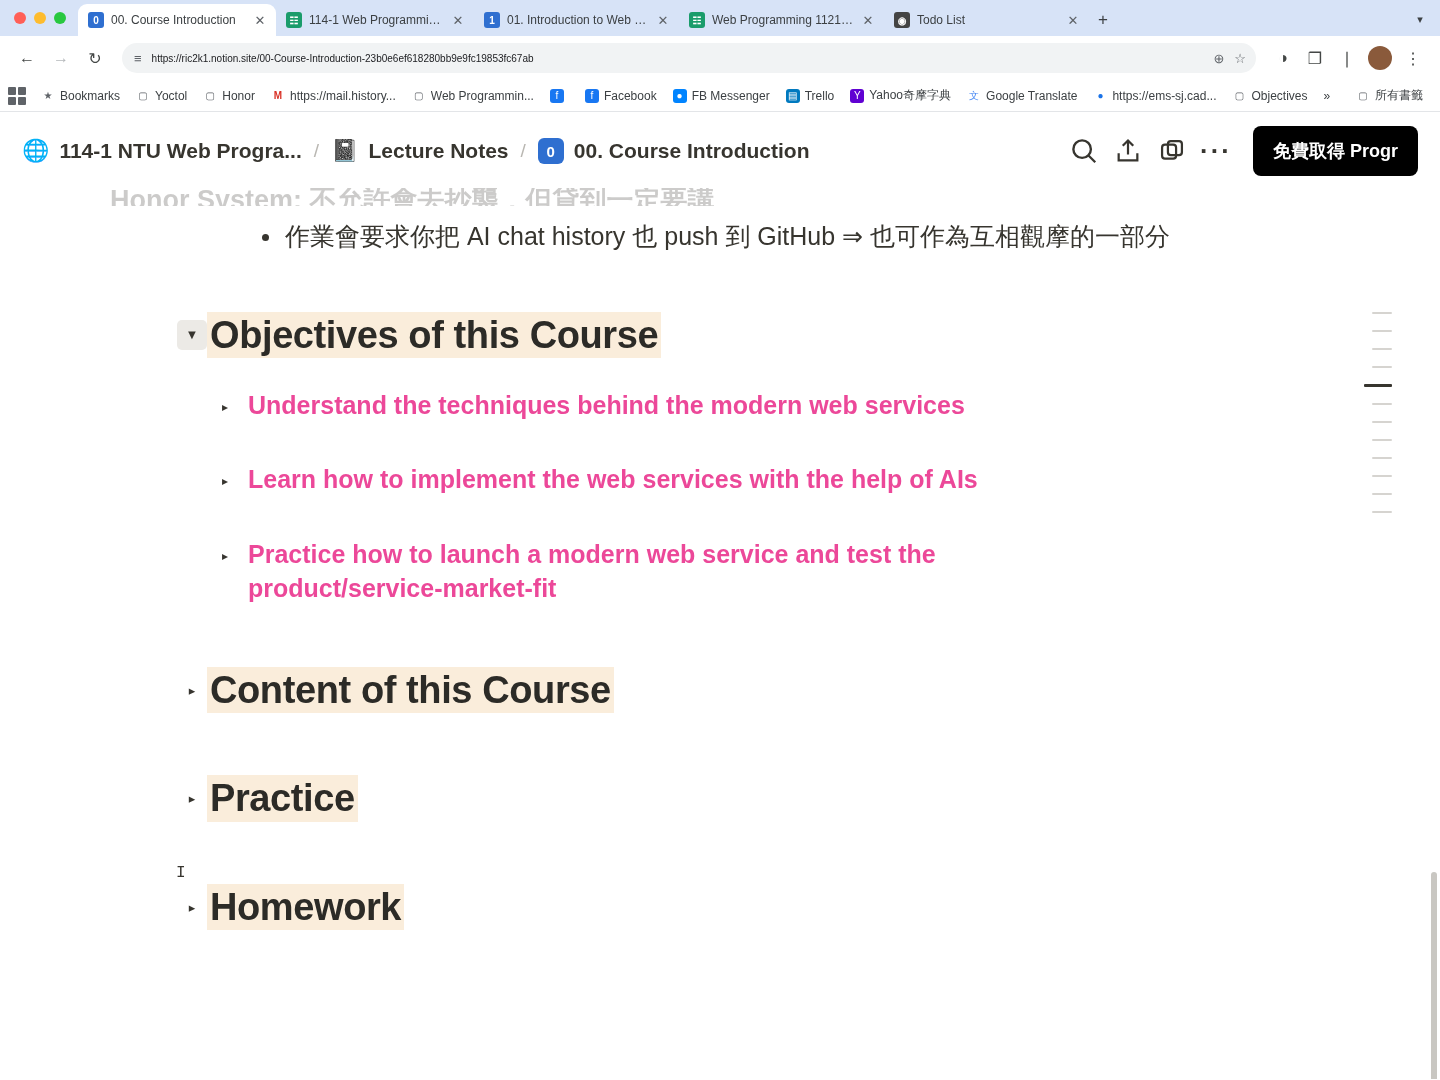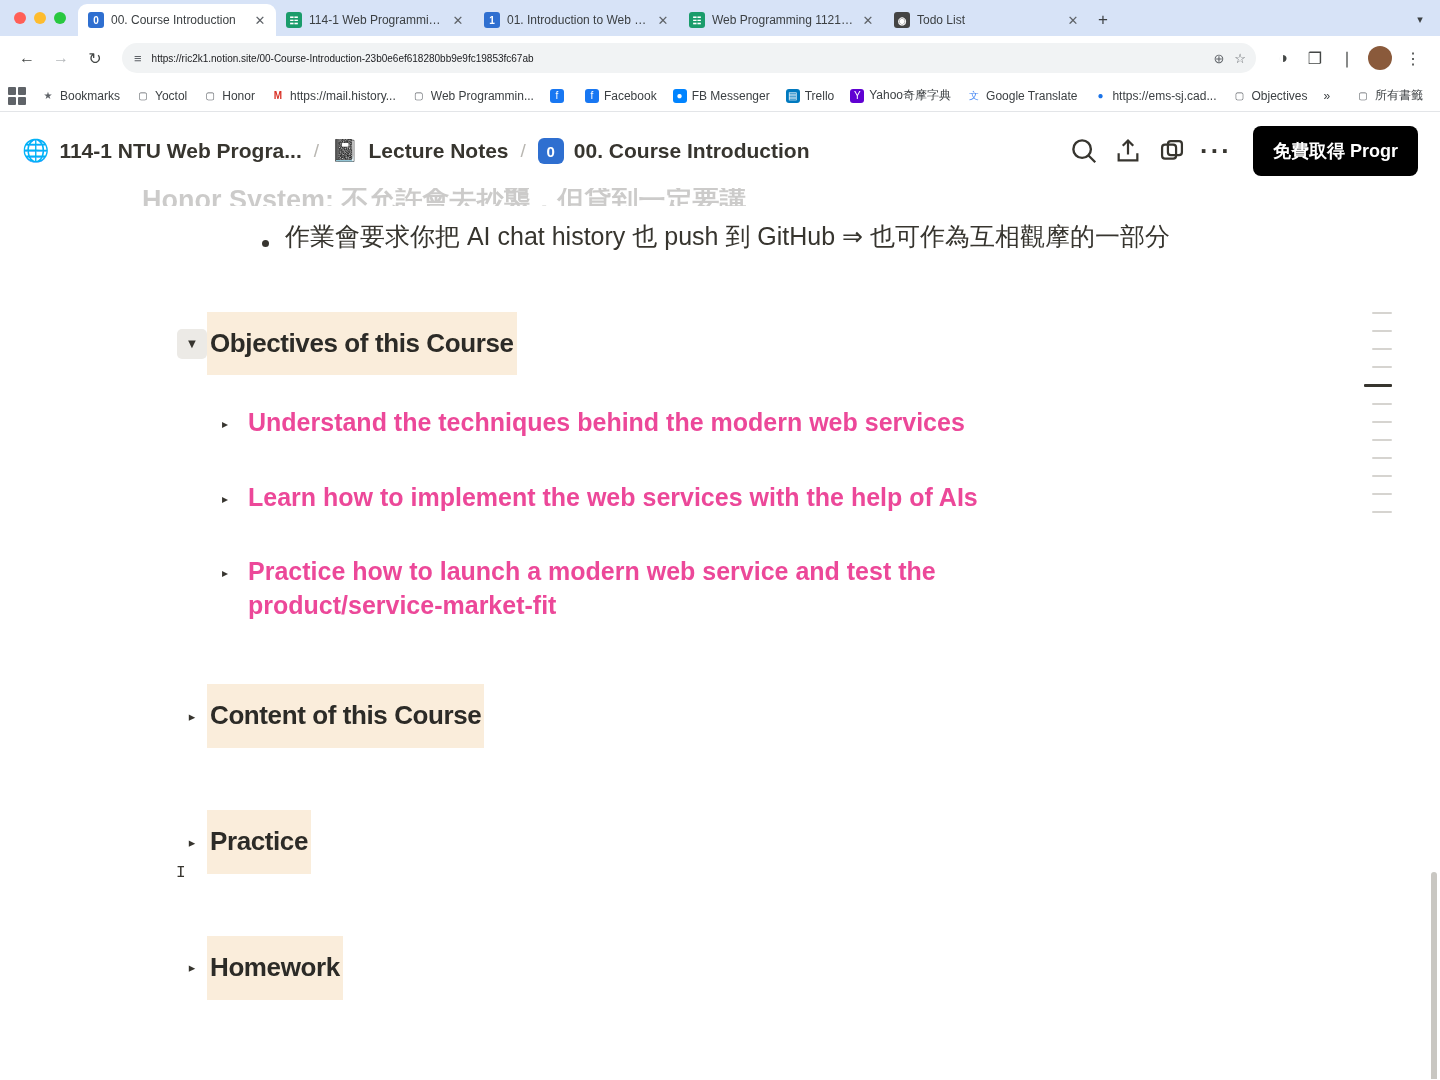--- a/index.html
+++ b/index.html
@@ -195,28 +195,28 @@
   }
 
   .content {
     padding: 0 22px;
     position: relative;
   }
   .faded-line {
     font-size: 27px; font-weight: 600; color: #37352f;
     opacity: .25;
     white-space: nowrap;
-    margin-left: 120px;
+    margin-left: 88px;
     margin-top: -6px;
     overflow: hidden;
     height: 24px;
   }
   .bullet-row {
     display: flex;
-    align-items: center;
+    align-items: flex-start;
     margin: 14px 0 0 240px;
     gap: 16px;
   }
   .bullet-dot {
     width: 7px; height: 7px; border-radius: 50%;
     background: #37352f; margin-top: 14px; flex: 0 0 7px;
   }
   .bullet-text {
     font-size: 25px; color: #37352f; line-height: 1.35; font-weight: 400;
   }
@@ -229,23 +229,23 @@
   .h1row.tight { margin-top: 46px; }
   .toggle-tri {
     width: 30px; flex: 0 0 30px;
     display: flex; align-items: center; justify-content: center;
     color: #37352f; font-size: 13px;
   }
   .toggle-tri.open {
     background: #eceae6; border-radius: 5px; height: 30px;
   }
   .h1 {
-    font-size: 26px; font-weight: 800; color: #2c2b27;
+    font-size: 38px; font-weight: 800; color: #2c2b27;
     background: #faeddb;
-    padding: 16px 3px;
+    padding: 0 3px;
     line-height: 1.22;
     letter-spacing: -.4px;
   }
 
   .sub-row {
     display: flex; align-items: flex-start;
     margin-left: 200px;
     margin-top: 30px;
     gap: 12px;
   }

